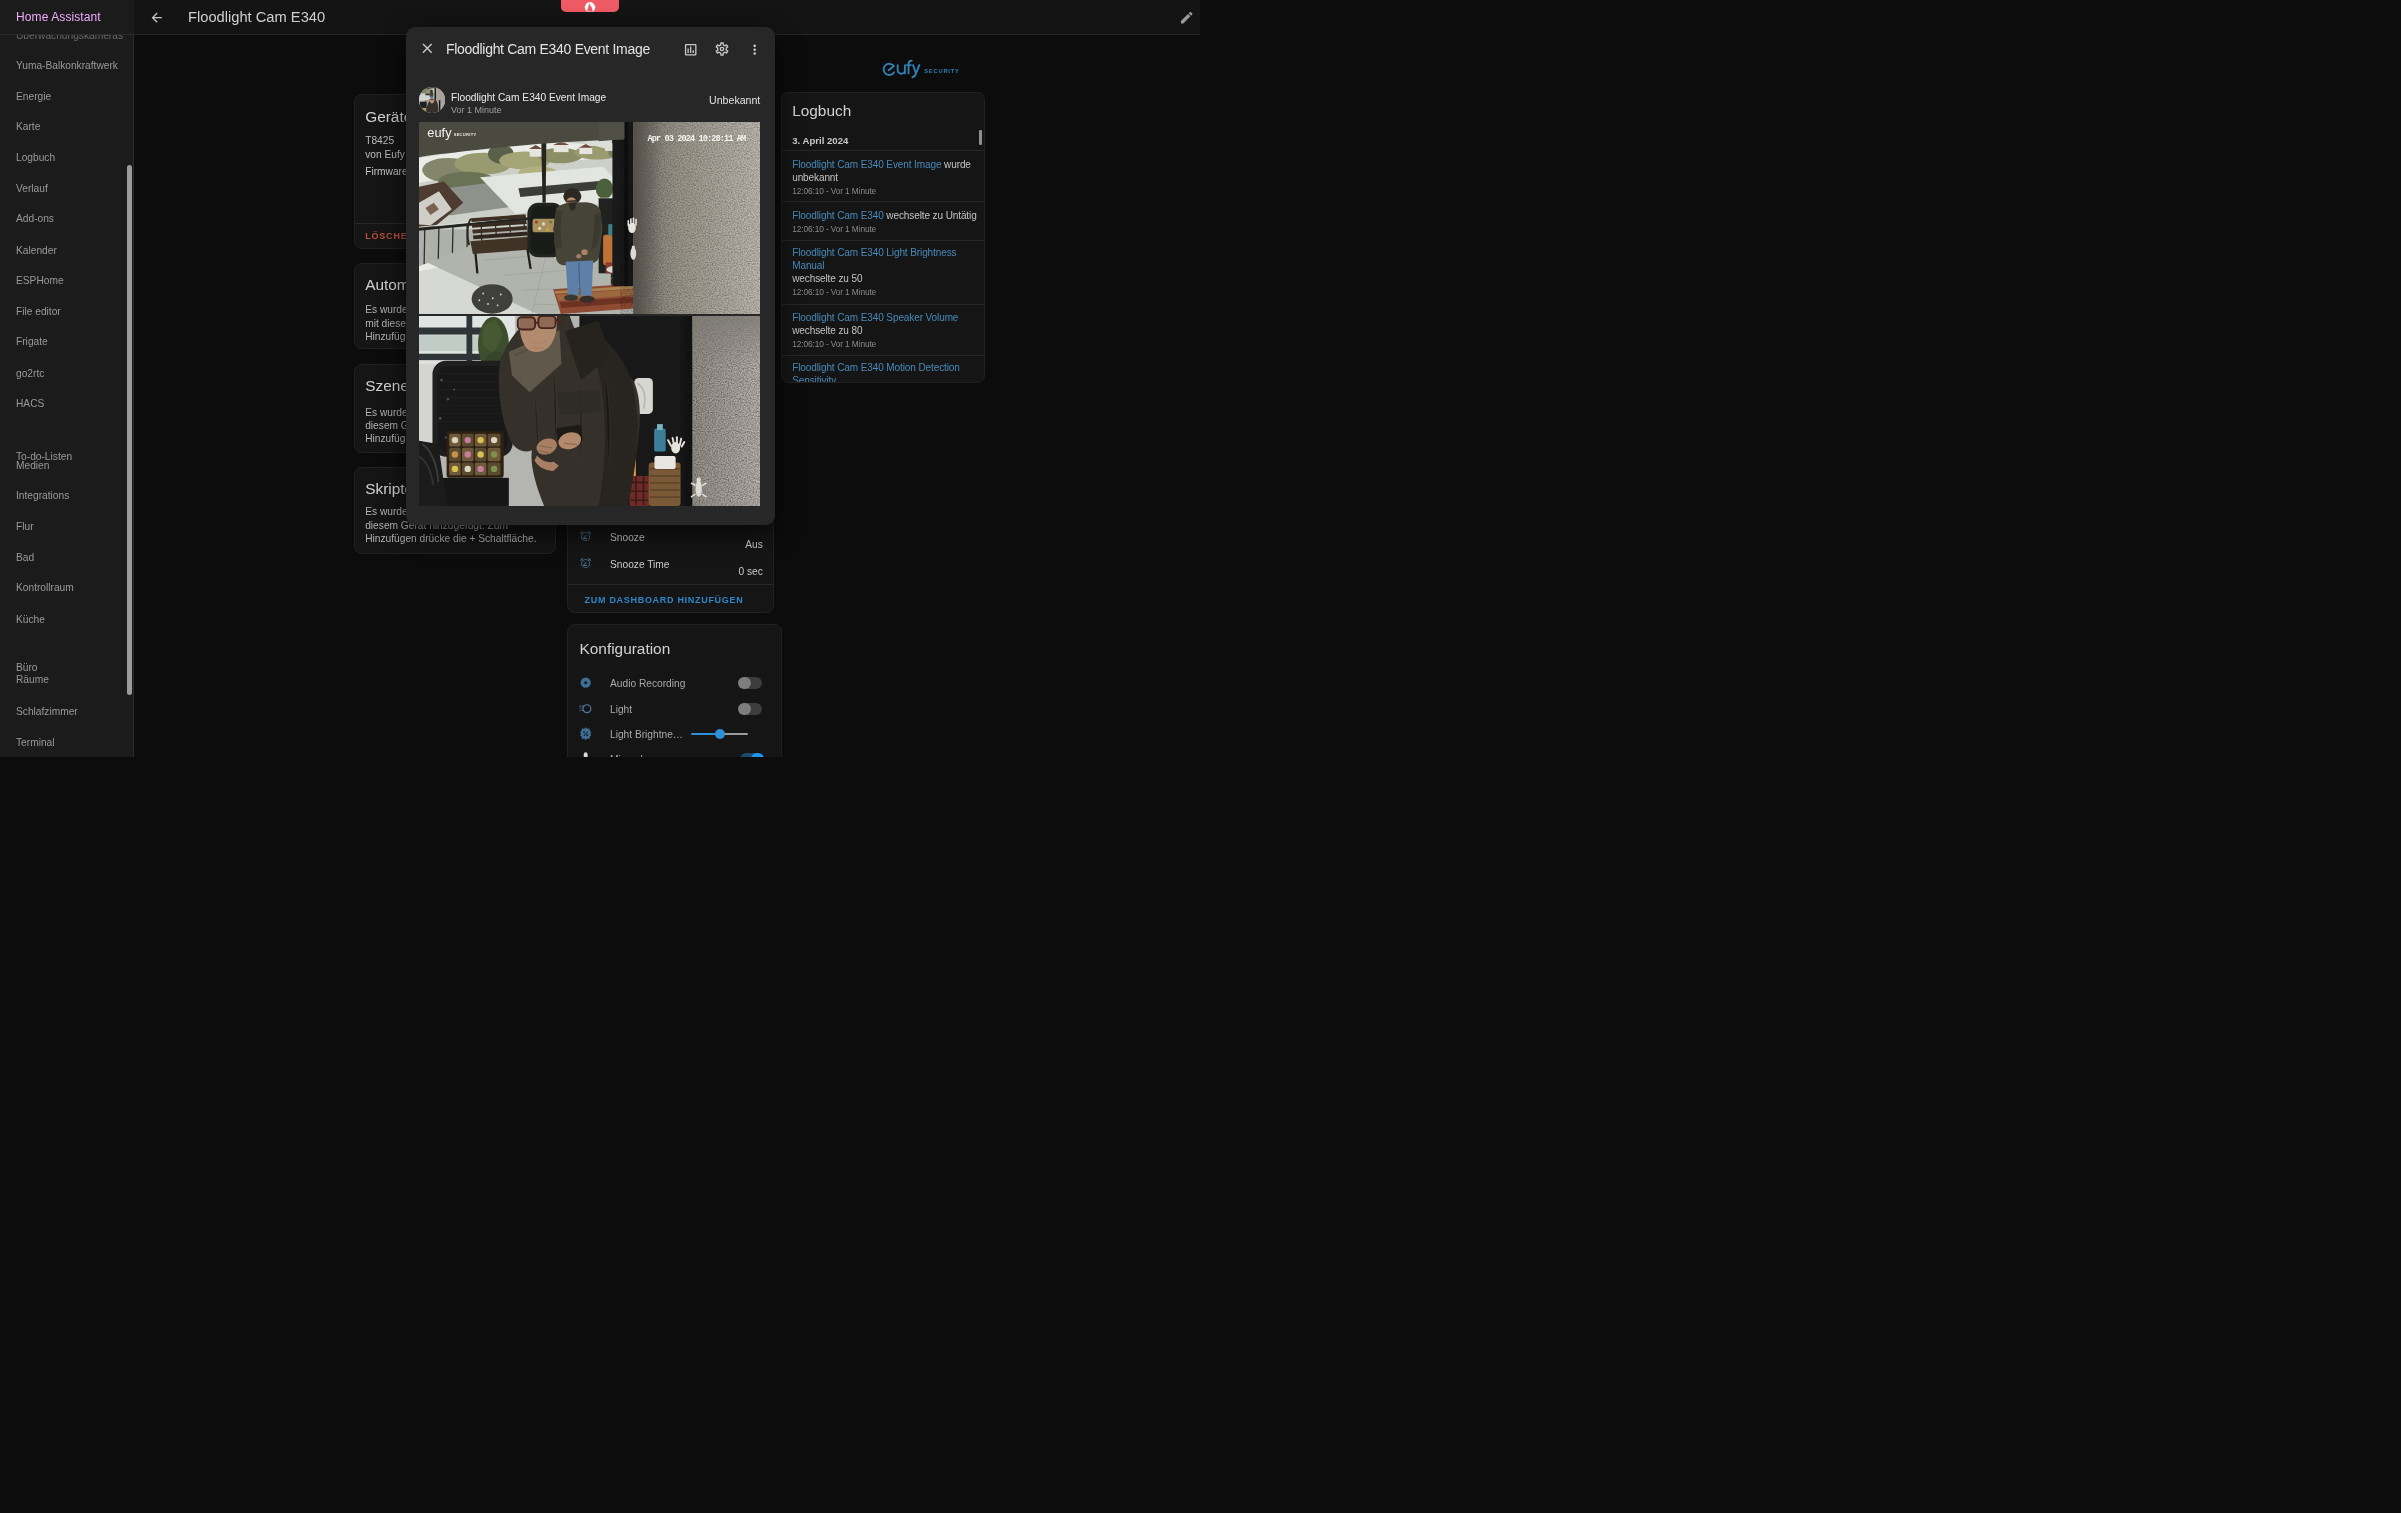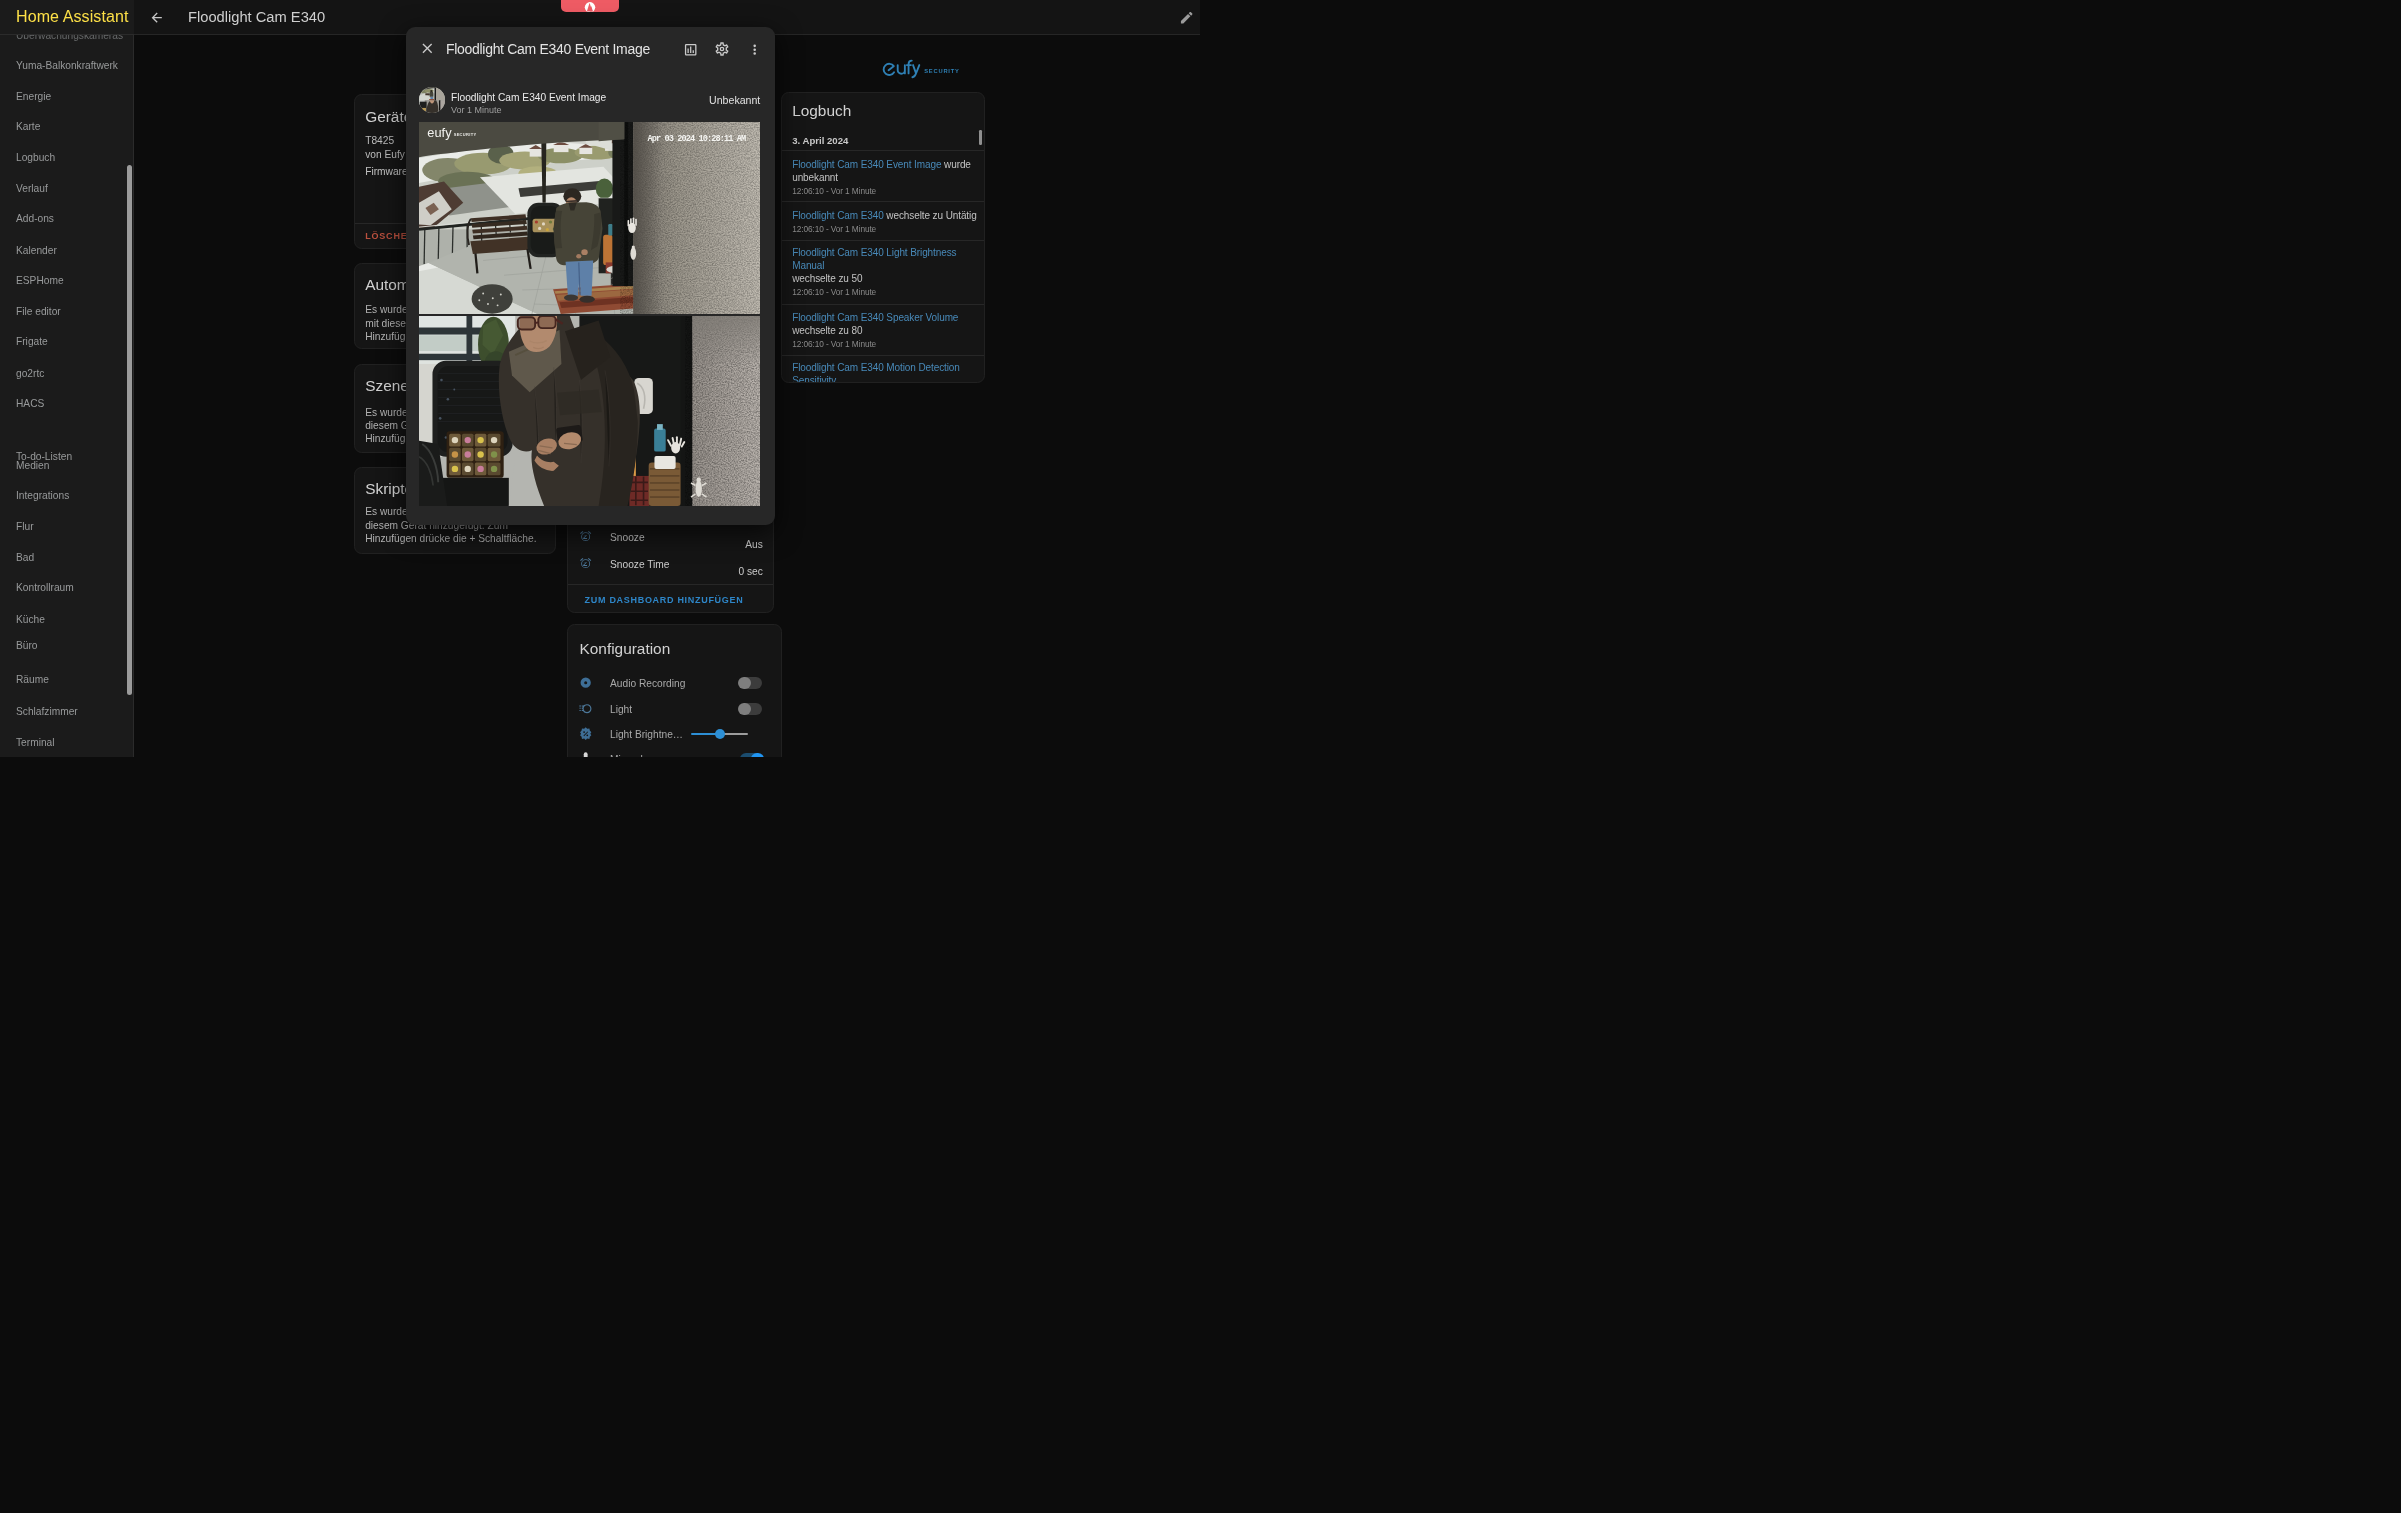--- a/index.html
+++ b/index.html
@@ -6,21 +6,21 @@
   html,body { width:1201px; height:757px; background:#0c0c0c; overflow:hidden;
     font-family:"Liberation Sans", sans-serif; }
   .abs { position:absolute; }
   #stage { position:relative; width:1201px; height:757px; overflow:hidden; }
 
   
   #sidebar { left:0; top:0; width:134px; height:757px; background:#1b1b1b; border-right:0.6px solid #2b2b2b;}
   #sbitems { position:absolute; left:0; top:0; width:100%; }
   .sbitem { position:absolute; left:16px; font-size:10.2px; color:#989a9b; white-space:nowrap; transform:translateY(-50%); }
   #sbhead { position:absolute; left:0; top:0; width:134px; height:35px; background:#1b1b1b; border-bottom:0.6px solid #2b2b2b; }
-  #sbhead span { position:absolute; left:16px; top:17.3px; transform:translateY(-50%); font-size:16px; color:#fde047; letter-spacing:0.1px;}
+  #sbhead span { position:absolute; left:16px; top:17.3px; transform:translateY(-50%); font-size:12px; color:#f0abfc; letter-spacing:0.1px;}
   #sbscroll { position:absolute; left:127px; top:165px; width:4.5px; height:530px; border-radius:2.6px; background:#9b9b9b; }
 
   
   #appbar { left:134px; top:0; width:1066px; height:35px; background:#141414; border-bottom:0.6px solid #262626; }
   #appbar .title { position:absolute; left:54px; top:17.3px; transform:translateY(-50%); font-size:14.7px; color:#cfcfcf; }
 
   
   .card { position:absolute; background:#151515; border:0.6px solid #212121; border-radius:7.7px; }
   .card h2 { font-weight:400; font-size:15.4px; color:#d2d2d2; }
   .body16 { font-size:10.2px; color:#b2b2b2; line-height:13.4px; }
@@ -95,21 +95,21 @@
         <div class="sbitem" style="top:341px">Frigate</div>
         <div class="sbitem" style="top:373px">go2rtc</div>
         <div class="sbitem" style="top:403px">HACS</div>
         <div class="sbitem" style="top:456px">To-do-Listen</div>
         <div class="sbitem" style="top:465px">Medien</div>
         <div class="sbitem" style="top:495px">Integrations</div>
         <div class="sbitem" style="top:526px">Flur</div>
         <div class="sbitem" style="top:557px">Bad</div>
         <div class="sbitem" style="top:587px">Kontrollraum</div>
         <div class="sbitem" style="top:619px">Küche</div>
-        <div class="sbitem" style="top:645px">Büro</div>
+        <div class="sbitem" style="top:667px">Büro</div>
         <div class="sbitem" style="top:679px">Räume</div>
         <div class="sbitem" style="top:711px">Schlafzimmer</div>
         <div class="sbitem" style="top:742px">Terminal</div>
       </div>
     <div id="sbhead">
         <span>Home Assistant</span>
       </div>
     <div id="sbscroll"></div>
   </div>
 

